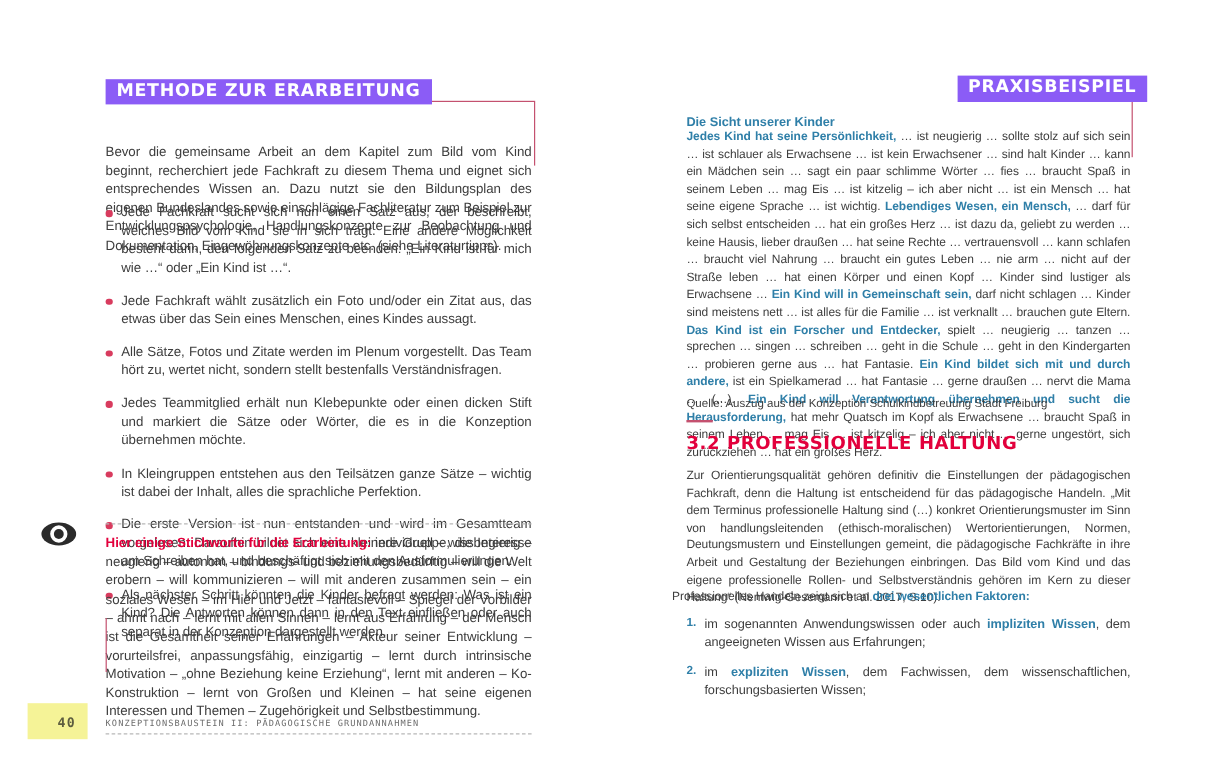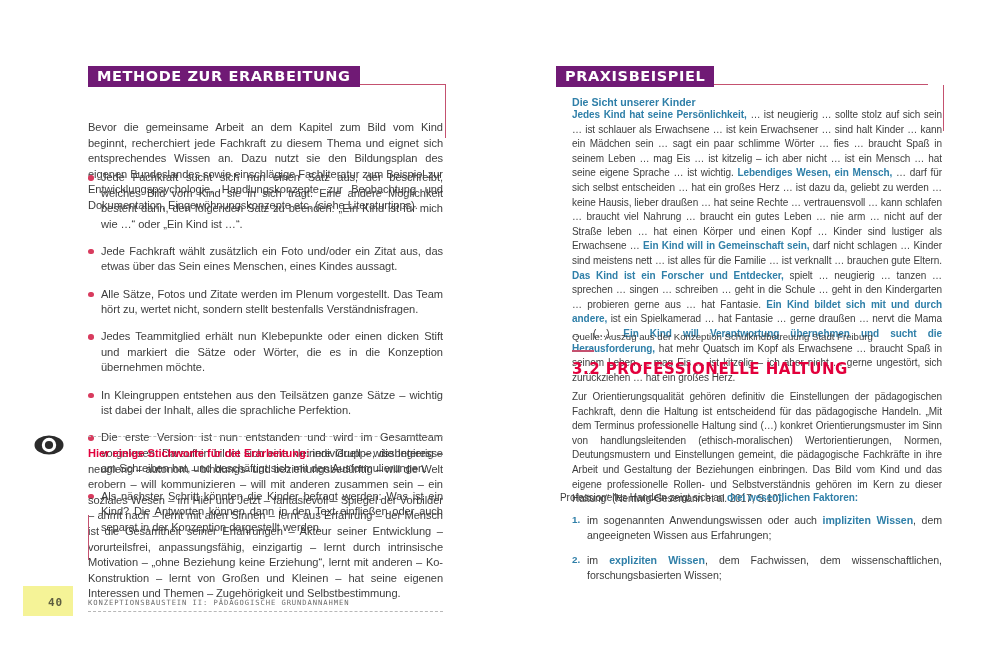--- a/index.html
+++ b/index.html
@@ -31,21 +31,21 @@
   .page-right { left: 504px; width: 504px; }
 
   
   .banner-row {
     position: absolute;
     display: flex;
     align-items: flex-end;
     height: 24px;
   }
   .banner {
-    background: #701a75;
+    background: #8b5cf6;
     color: #ffffff;
     font-family: "DejaVu Sans", sans-serif;
     font-weight: bold;
     font-size: 14.5px;
     letter-spacing: 0.6px;
     padding: 3px 9px 4px 9px;
     line-height: 1.0;
     white-space: nowrap;
     transform: skewX(0deg);
   }
@@ -263,21 +263,21 @@
     </div>
     <div class="note-corner" style="left:88px; top:515px; height:45px;"></div>
 
     <div class="footer-tab" style="left:23px; top:586px; width:50px;"></div>
     <div class="footer-num" style="left:48px; top:596px;">40</div>
     <div class="footer-label" style="left:88px; top:598px;">KONZEPTIONSBAUSTEIN II: PÄDAGOGISCHE GRUNDANNAHMEN</div>
   </div>
 
   <div class="page page-right">
 
-    <div class="banner-row" style="left:52px; top:63px; width:372px;">
+    <div class="banner-row" style="left:80px; top:63px; width:372px;flex-direction:column;">
       <div class="banner">PRAXISBEISPIEL</div>
       <div class="banner-rule"></div>
     </div>
     <div class="corner-v" style="left:439px; top:85px; height:46px;"></div>
 
     <div class="practice-title" style="position:absolute; left:68px; top:96px; width:370px;">Die Sicht unserer Kinder</div>
 
     <div class="practice" id="practice-body" style="left:68px; top:108px; width:370px;"><span class="hl">Jedes Kind hat seine Persönlichkeit,</span><span> … ist neugierig … sollte stolz auf sich sein … ist schlauer als Erwachsene … ist kein Erwachsener … sind halt Kinder … kann ein Mädchen sein … sagt ein paar schlimme Wörter … fies … braucht Spaß in seinem Leben … mag Eis … ist kitzelig – ich aber nicht … ist ein Mensch … hat seine eigene Sprache … ist wichtig. </span><span class="hl">Lebendiges Wesen, ein Mensch,</span><span> … darf für sich selbst entscheiden … hat ein großes Herz … ist dazu da, geliebt zu werden … keine Hausis, lieber draußen … hat seine Rechte … vertrauensvoll … kann schlafen … braucht viel Nahrung … braucht ein gutes Leben … nie arm … nicht auf der Straße leben … hat einen Körper und einen Kopf … Kinder sind lustiger als Erwachsene … </span><span class="hl">Ein Kind will in Gemeinschaft sein,</span><span> darf nicht schlagen … Kinder sind meistens nett … ist alles für die Familie … ist verknallt … brauchen gute Eltern. </span><span class="hl">Das Kind ist ein Forscher und Entdecker,</span><span> spielt … neugierig … tanzen … sprechen … singen … schreiben … geht in die Schule … geht in den Kindergarten … probieren gerne aus … hat Fantasie. </span><span class="hl">Ein Kind bildet sich mit und durch andere,</span><span> ist ein Spielkamerad … hat Fantasie … gerne draußen … nervt die Mama … (…). </span><span class="hl">Ein Kind will Verantwortung übernehmen und sucht die Herausforderung,</span><span> hat mehr Quatsch im Kopf als Erwachsene … braucht Spaß in seinem Leben … mag Eis … ist kitzelig – ich aber nicht … gerne ungestört, sich zurückziehen … hat ein großes Herz.</span></div>
 
     <div class="source" style="left:68px; top:330px; width:370px;">Quelle: Auszug aus der Konzeption Schulkindbetreuung Stadt Freiburg</div>

